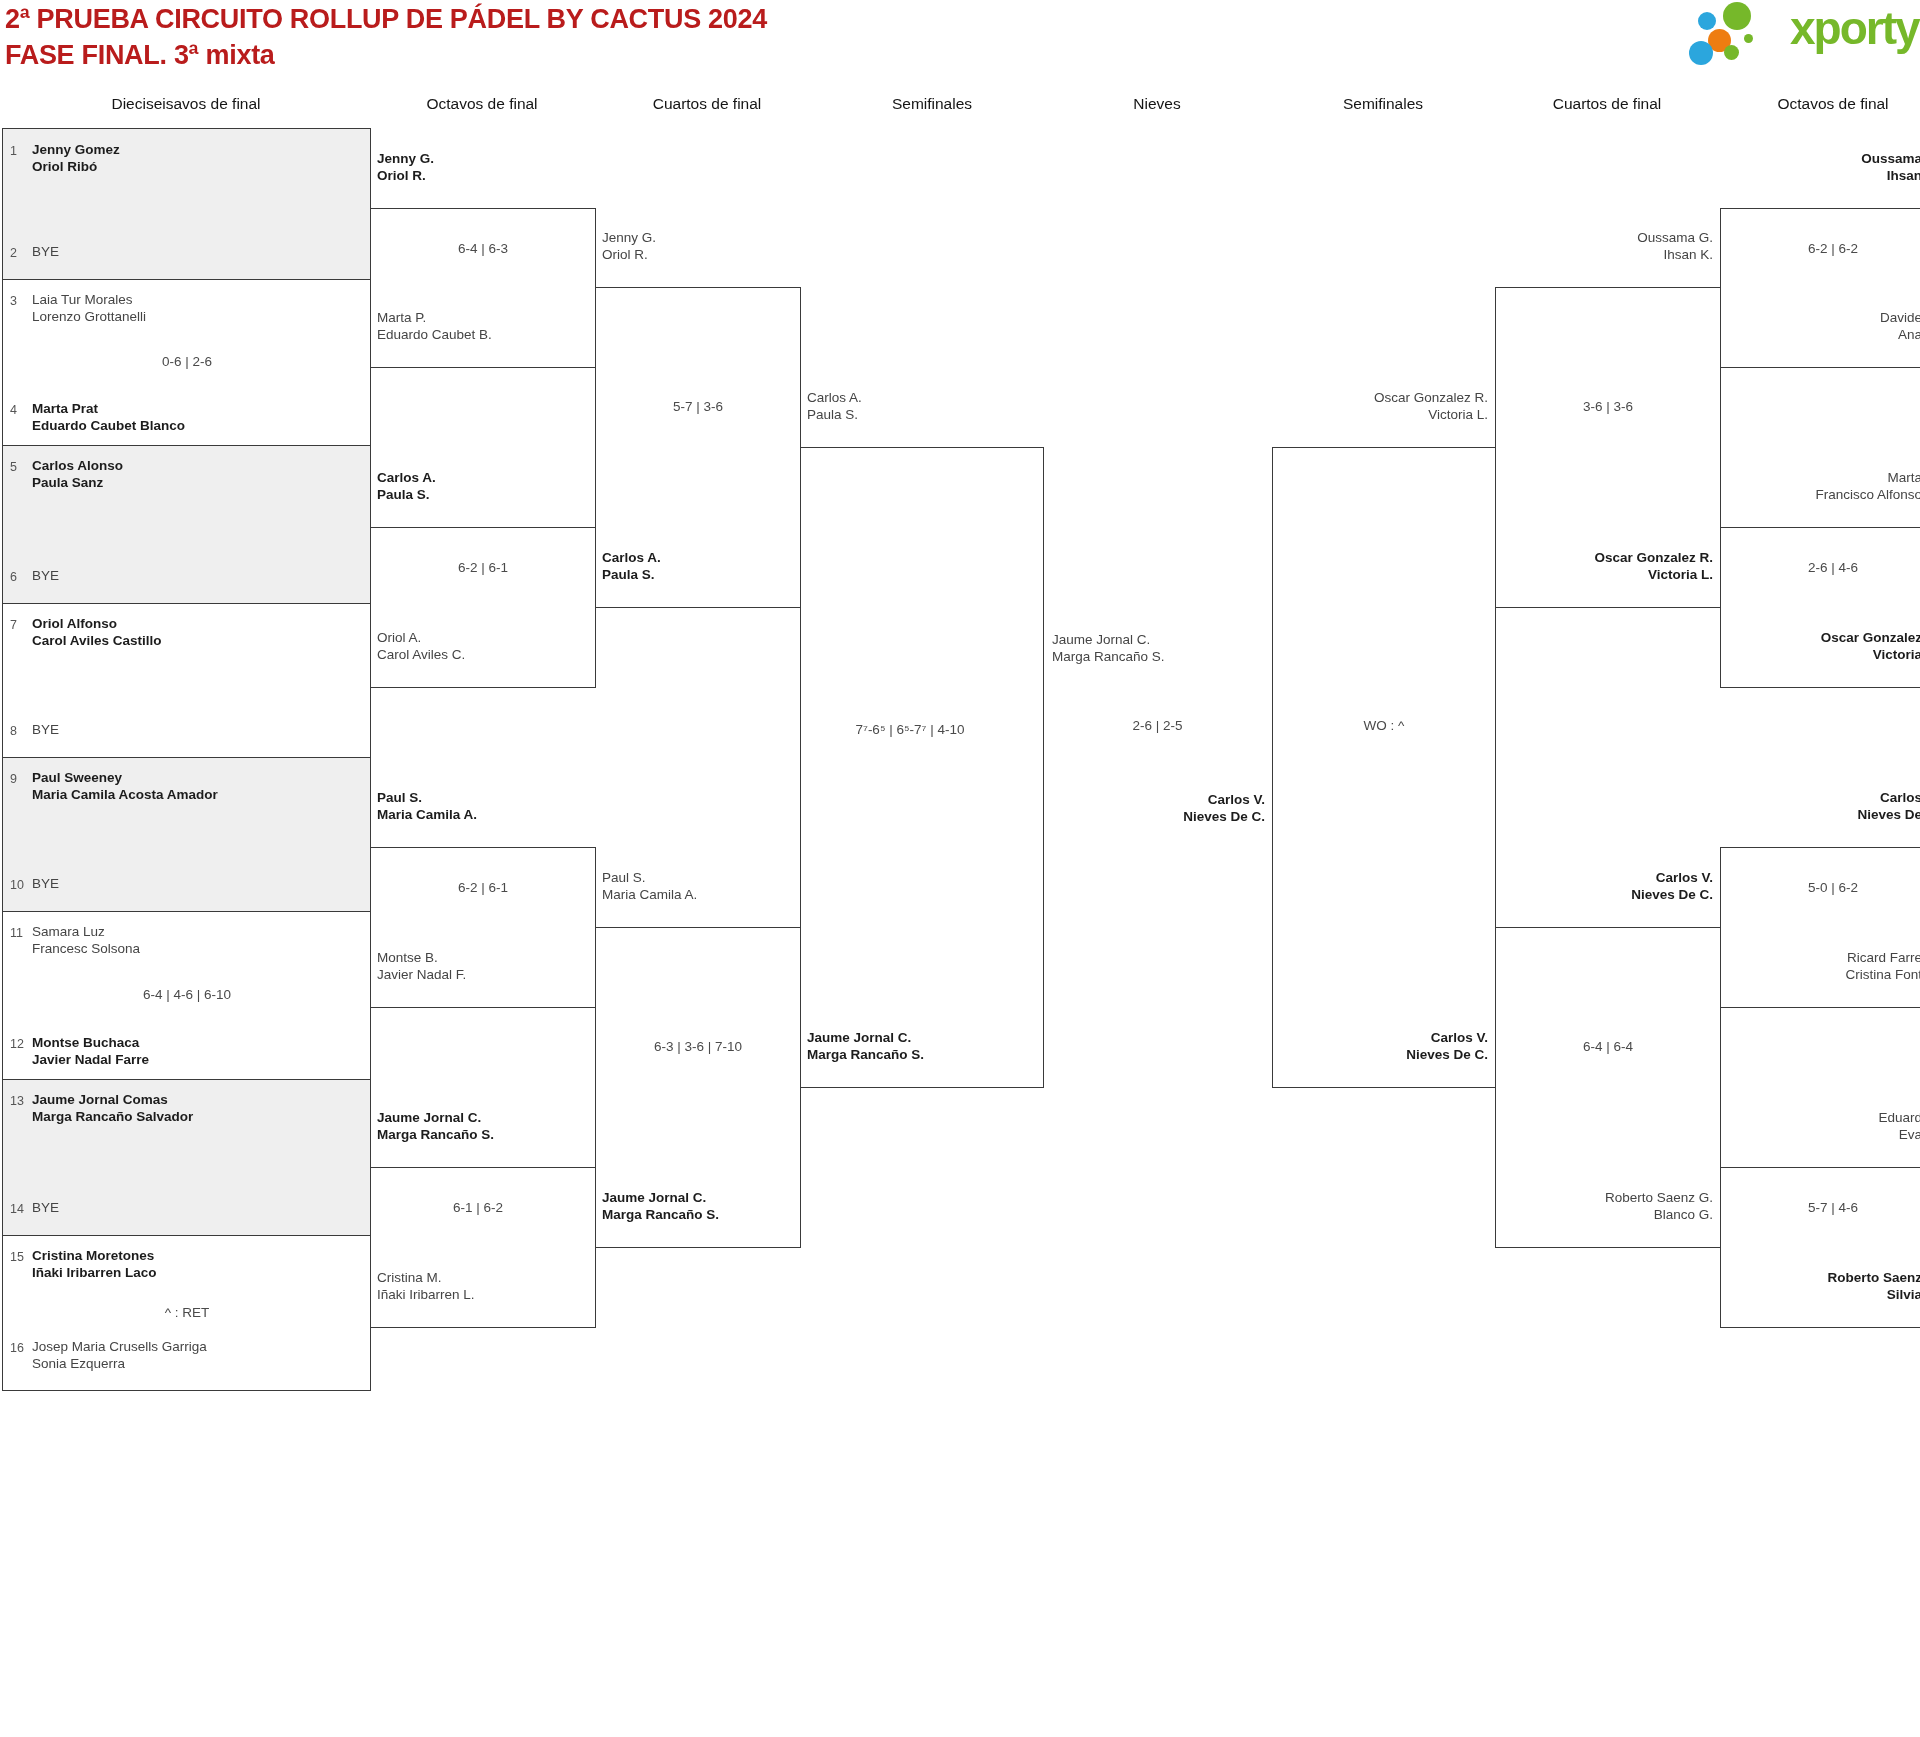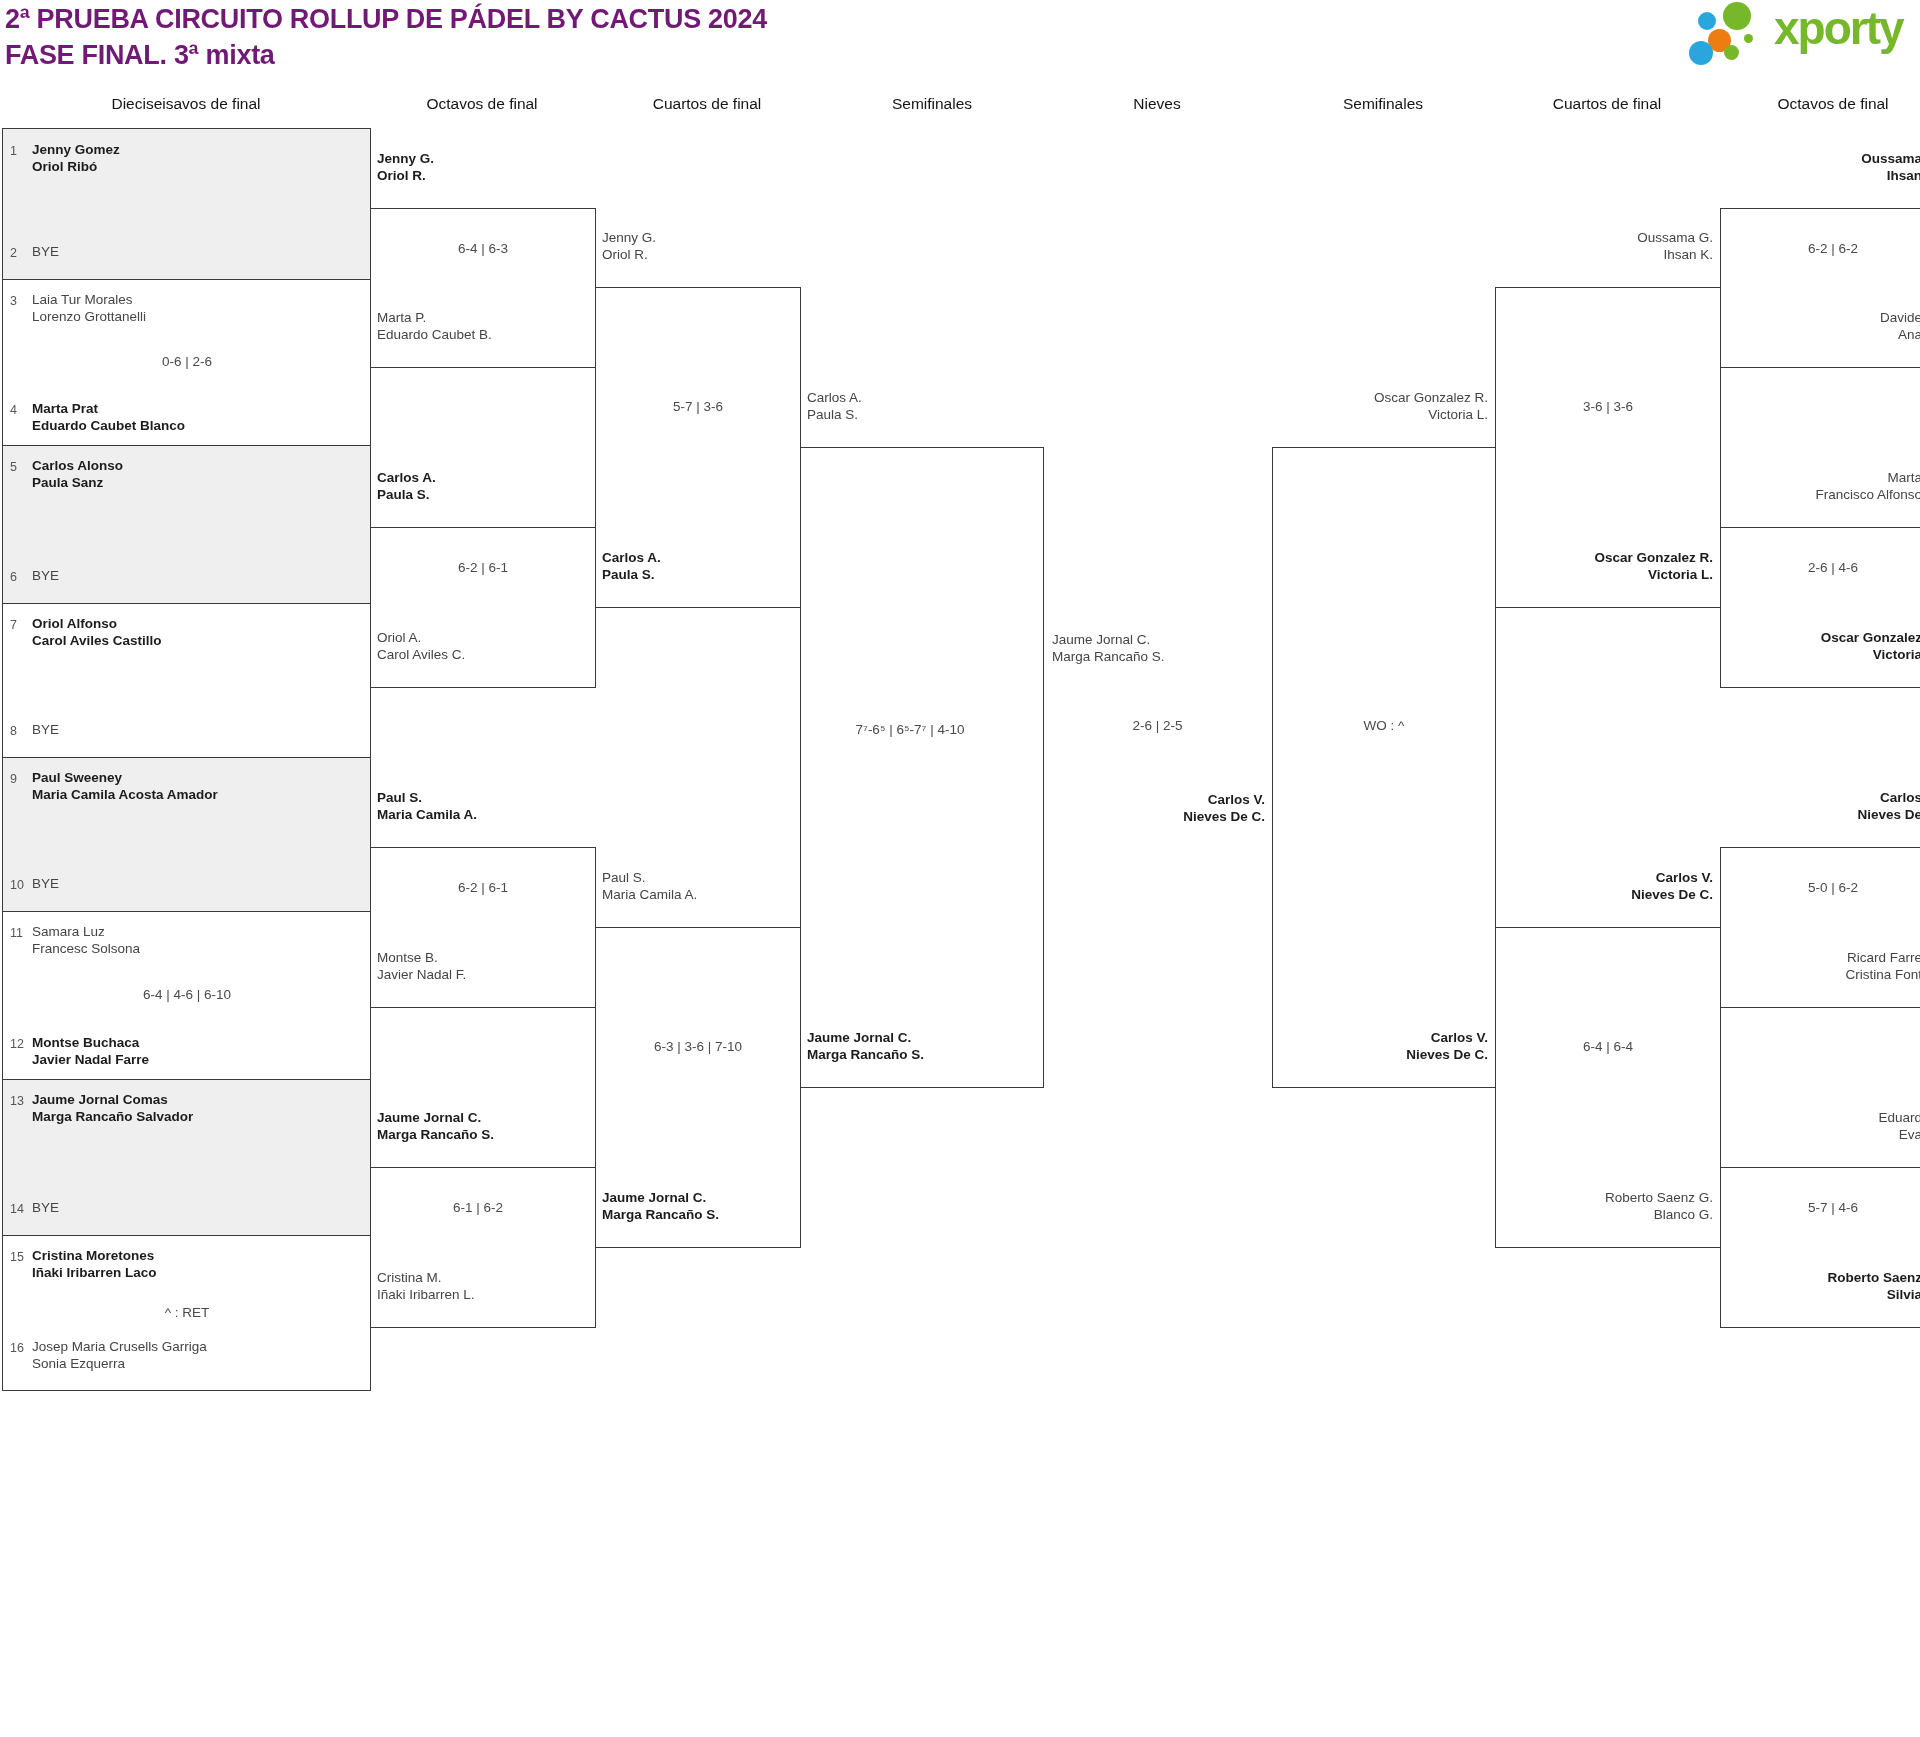--- a/index.html
+++ b/index.html
@@ -1,19 +1,19 @@
 <!DOCTYPE html>
 <html><head>
 <meta charset="utf-8">
 <style>
   html,body{margin:0;padding:0;background:#fff;}
   body{width:1920px;height:1737px;overflow:hidden;font-family:"Liberation Sans",sans-serif;}
   #page{position:relative;width:1920px;height:1737px;background:#fff;}
 
-  .title{position:absolute;left:5px;font-weight:bold;font-size:27px;color:#701a75;letter-spacing:-0.3px;white-space:nowrap;}
+  .title{position:absolute;left:5px;font-weight:bold;font-size:27px;color:#b91c1c;letter-spacing:-0.3px;white-space:nowrap;}
   .title.l1{top:4px;}
   .title.l2{top:40px;}
 
   .hdr{position:absolute;top:95px;width:220px;text-align:center;font-size:15.5px;color:#151515;white-space:nowrap;}
 
   
   .logo-text{position:absolute;left:1774px;top:1px;font-size:46px;font-weight:bold;letter-spacing:-2px;white-space:nowrap;}
   .dot{position:absolute;border-radius:50%;}
 
   
@@ -43,21 +43,21 @@
 
   <div class="title l1">2ª PRUEBA CIRCUITO ROLLUP DE PÁDEL BY CACTUS 2024</div>
   <div class="title l2">FASE FINAL. 3ª mixta</div>
 
   <span class="dot" style="left: 1698px; top: 12px; width: 18px; height: 18px; background: rgb(43, 166, 221);"></span>
   <span class="dot" style="left: 1723px; top: 2px; width: 28px; height: 28px; background: rgb(118, 184, 42);"></span>
   <span class="dot" style="left: 1708px; top: 29px; width: 23px; height: 23px; background: rgb(238, 125, 17);"></span>
   <span class="dot" style="left: 1689px; top: 41px; width: 24px; height: 24px; background: rgb(43, 166, 221);"></span>
   <span class="dot" style="left: 1724px; top: 45px; width: 15px; height: 15px; background: rgb(118, 184, 42);"></span>
   <span class="dot" style="left: 1744px; top: 34px; width: 9px; height: 9px; background: rgb(118, 184, 42);"></span>
-  <div class="logo-text" style="color: rgb(118, 184, 42);">xporty</div>
+  <div class="logo-text" style="color: rgb(118, 184, 42); margin-left: 16px;">xporty</div>
 
   <div class="hdr" style="left:76px">Dieciseisavos de final</div>
   <div class="hdr" style="left:372px">Octavos de final</div>
   <div class="hdr" style="left:597px">Cuartos de final</div>
   <div class="hdr" style="left:822px">Semifinales</div>
   <div class="hdr" style="left:1047px">Nieves</div>
   <div class="hdr" style="left:1273px">Semifinales</div>
   <div class="hdr" style="left:1497px">Cuartos de final</div>
   <div class="hdr" style="left:1723px">Octavos de final</div>
 

